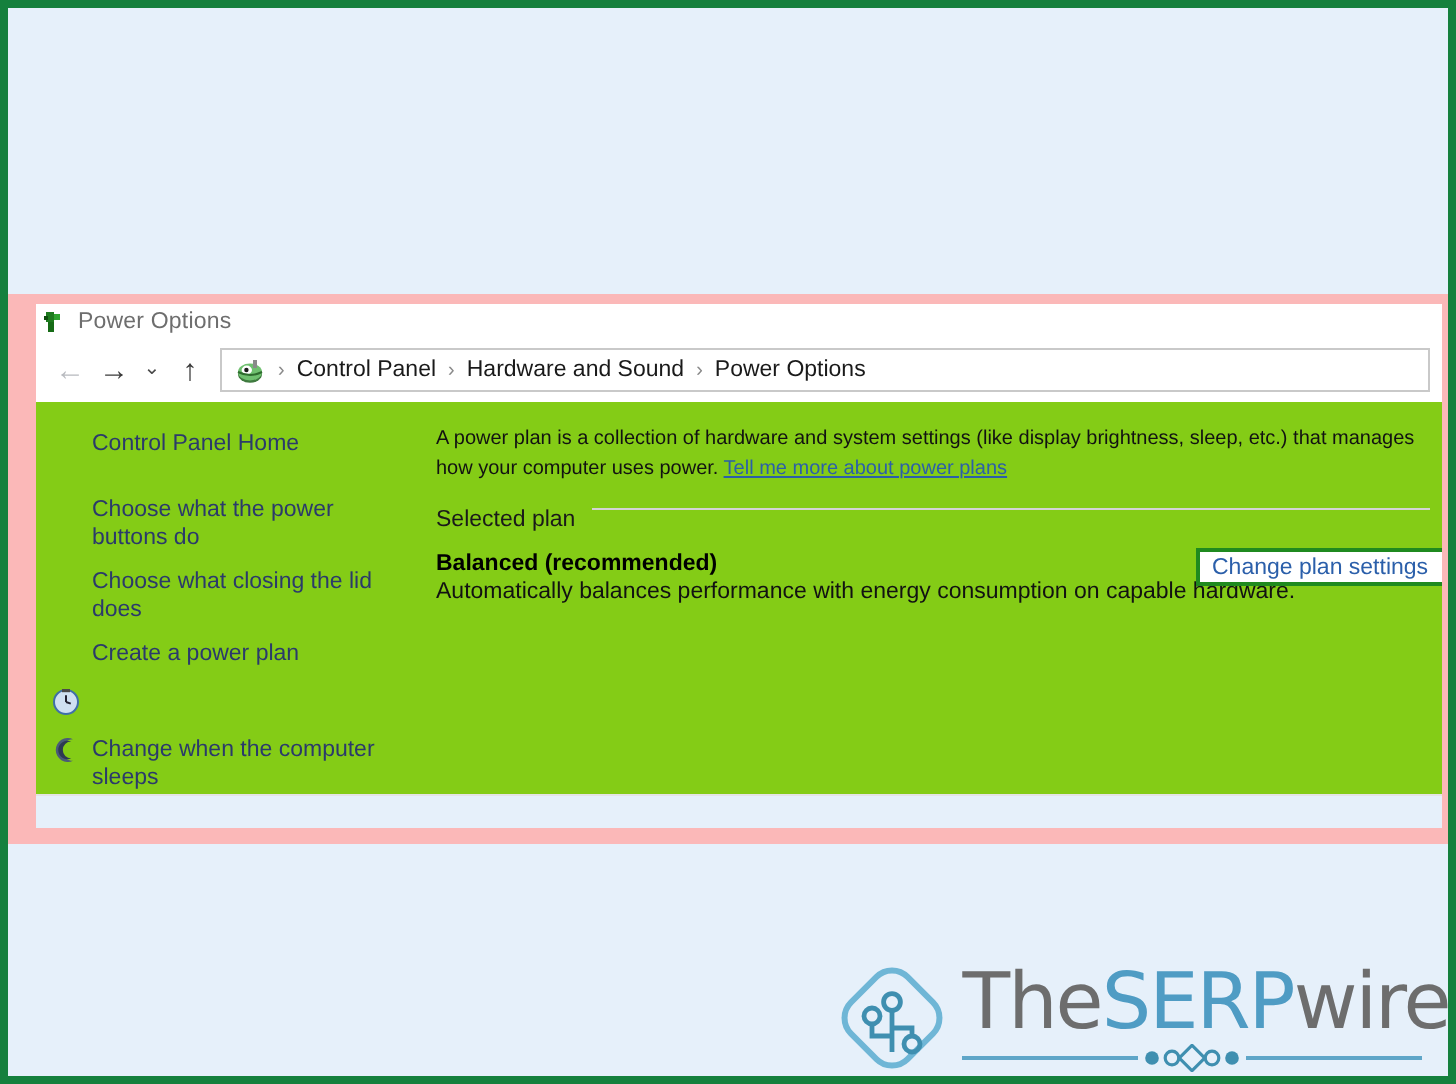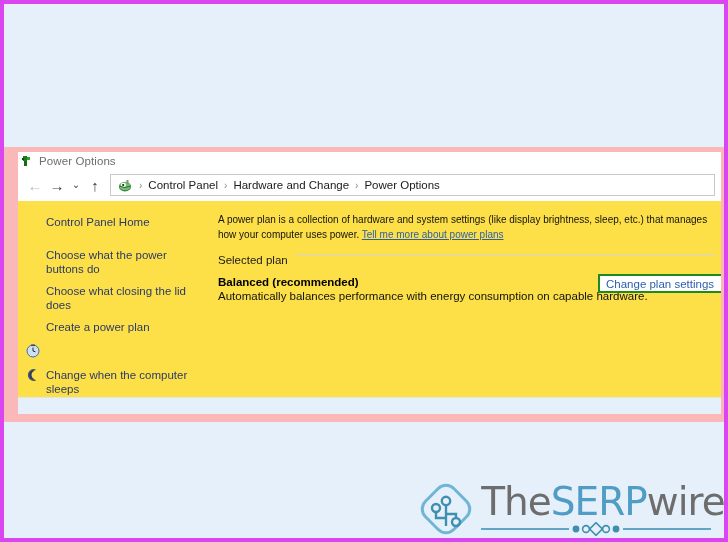--- a/index.html
+++ b/index.html
@@ -15,21 +15,21 @@
     background: #e6f0fa;
   }
 
   
   #page {
     position: relative;
     width: 728px;
     height: 542px;
     box-sizing: border-box;
     background: #e6f0fa;
-    border: 4px solid #d946ef;
+    border: 4px solid #15803d;
   }
 
   
   .pink-band {
     position: absolute;
     left: 0;
     right: 0;
     top: 143px;
     height: 275px;
     background: #fbb8b8;
@@ -126,21 +126,21 @@
     color: #8a8a8a;
     font-size: 10px;
     padding: 0 4px;
     user-select: none;
   }
 
   
   .body-split {
     display: flex;
     height: 196px;
-    background: #fde047;
+    background: #84cc16;
   }
 
   
   .leftpane {
     width: 186px;
     flex: 0 0 186px;
     padding: 10px 0 0 0;
     box-sizing: border-box;
   }
   .nav-item {
@@ -324,21 +324,21 @@
             <ellipse cx="8" cy="9" rx="6" ry="4.2" fill="#6fc06f"></ellipse>
             <ellipse cx="6.4" cy="8" rx="2.6" ry="2.2" fill="#ffffff"></ellipse>
             <circle cx="6.2" cy="8" r="1.1" fill="#1a1a1a"></circle>
             <path d="M2 9 q6 3 12 0" stroke="#2e6b2e" stroke-width="1" fill="none"></path>
             <rect x="9.5" y="3" width="2" height="4" fill="#8a8a8a"></rect>
           </svg>
         </span>
         <span class="crumb-sep">›</span>
         <span class="crumb">Control Panel</span>
         <span class="crumb-sep">›</span>
-        <span class="crumb">Hardware and Change</span>
+        <span class="crumb">Hardware and Sound</span>
         <span class="crumb-sep">›</span>
         <span class="crumb">Power Options</span>
       </div>
     </div>
 
     <div class="body-split">
 
       <div class="leftpane">
 
         <div class="nav-item home">

